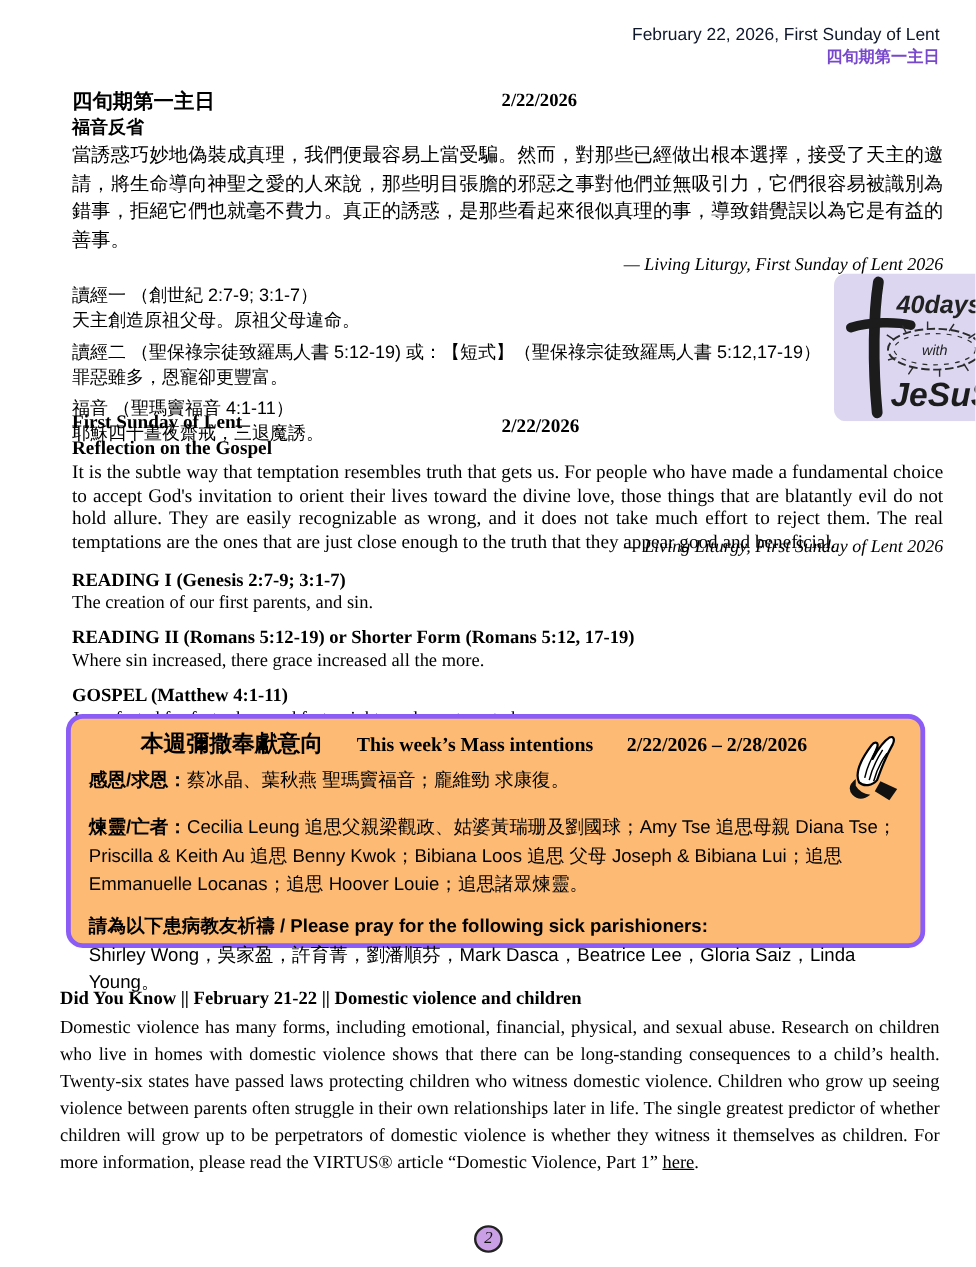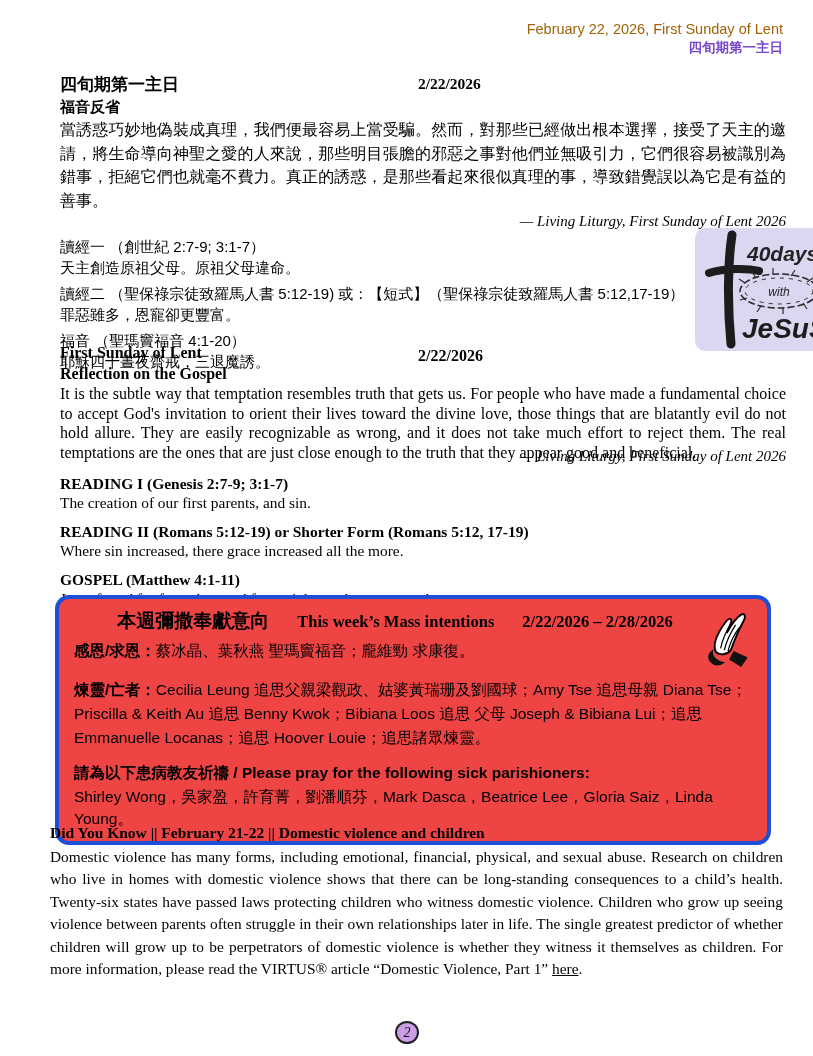--- a/index.html
+++ b/index.html
@@ -5,21 +5,21 @@
   * { margin:0; padding:0; box-sizing:border-box; }
   html,body { background:#ffffff; }
   .page {
     position:relative; width:813px; height:1056px; margin:0 auto;
     background:#ffffff; color:#000; overflow:hidden;
     font-family:"Liberation Serif", serif;
   }
 
   
   .header { position:absolute; top:21px; right:30px; text-align:right; }
-  .header .h-date { font-family:"Liberation Sans", sans-serif; font-size:14.5px; color:#a16207; }
+  .header .h-date { font-family:"Liberation Sans", sans-serif; font-size:14.5px; color:#0f172a; }
   .header .h-title { font-family:"Liberation Sans", sans-serif; font-size:13.5px; font-weight:bold; color:#7747cc; margin-top:2px; }
 
   
   .zh-section { position:absolute; top:74px; left:60px; width:726px; }
   .zh-title-row { position:relative; height:22px; }
   .zh-title { font-family:"Liberation Sans", sans-serif; font-size:17px; font-weight:bold; line-height:21px; }
   .zh-date  { position:absolute; left:358px; top:1px; font-family:"Liberation Serif", serif; font-size:15.5px; font-weight:bold; }
   .zh-sub   { font-family:"Liberation Sans", sans-serif; font-size:15px; font-weight:bold; line-height:19px; margin-top:1px; }
   .zh-para  { font-family:"Liberation Sans", sans-serif; font-size:16px; line-height:23.5px; text-align:justify; margin-top:2px; }
   .attrib   { font-family:"Liberation Serif", serif; font-style:italic; font-size:15px; line-height:17px; text-align:right; margin-top:1px; }
@@ -39,22 +39,22 @@
   .en-sub   { font-size:16px; font-weight:bold; line-height:17px; margin-top:3px; }
   .en-para  { font-size:16px; line-height:19.5px; text-align:justify; margin-top:2px; }
   .en-attrib { font-family:"Liberation Serif", serif; font-style:italic; font-size:15px; line-height:16px; text-align:right; margin-top:-14px; }
   .en-read  { margin-top:11px; }
   .en-read:first-of-type { margin-top:3px; }
   .en-read-h { font-size:15.5px; font-weight:bold; line-height:18px; }
   .en-read-s { font-size:15.4px; line-height:18px; margin-top:1px; }
 
   
   .mass-box {
-    position:absolute; top:595px; left:55px; width:716px; height:250px;
-    border:4px solid #1d4ed8; border-radius:14px; background:#ef4444;
+    position:absolute; top:595px; left:55px; width:716px; height:195px;
+    border:4px solid #8b5cf6; border-radius:14px; background:#fdba74;
     padding:10px 15px 0 15px;
   }
   .box-title-row { text-align:center; padding-right:36px; white-space:nowrap; line-height:24px; }
   .box-title-zh { font-family:"Liberation Sans", sans-serif; font-size:19px; font-weight:bold; }
   .box-title-en { font-family:"Liberation Serif", serif; font-size:16.5px; font-weight:bold; margin-left:24px; }
   .box-title-dates { font-family:"Liberation Serif", serif; font-size:16.5px; font-weight:bold; margin-left:24px; }
   .hands { position:absolute; top:9px; right:10px; }
   .thanks-line { font-family:"Liberation Sans", sans-serif; font-size:15.5px; line-height:22px; margin-top:6px; }
   .souls-para  { font-family:"Liberation Sans", sans-serif; font-size:15.5px; line-height:24px; margin-top:16px; width:690px; }
   .bold-label  { font-weight:bold; }
@@ -96,21 +96,21 @@
     <div class="zh-readings">
       <div class="zh-read">
         <div class="zh-read-h">讀經一 （創世紀  2:7-9; 3:1-7）</div>
         <div class="zh-read-s">天主創造原祖父母。原祖父母違命。</div>
       </div>
       <div class="zh-read">
         <div class="zh-read-h">讀經二 （聖保祿宗徒致羅馬人書 5:12-19) 或：【短式】（聖保祿宗徒致羅馬人書 5:12,17-19）</div>
         <div class="zh-read-s">罪惡雖多，恩寵卻更豐富。</div>
       </div>
       <div class="zh-read">
-        <div class="zh-read-h">福音 （聖瑪竇福音  4:1-20）</div>
+        <div class="zh-read-h">福音 （聖瑪竇福音  4:1-11）</div>
         <div class="zh-read-s">耶穌四十晝夜齋戒，三退魔誘。</div>
       </div>
     </div>
   </div>
 
   <div class="lent-image">
     <svg width="134" height="123" viewBox="0 0 134 123">
       <rect x="0" y="0" width="134" height="123" rx="10" fill="#dcd6f1"></rect>
       <g>
         <path d="M37 7 C33 32 32 75 36 116" stroke="#1c1c1c" stroke-width="9" fill="none" stroke-linecap="round"></path>

